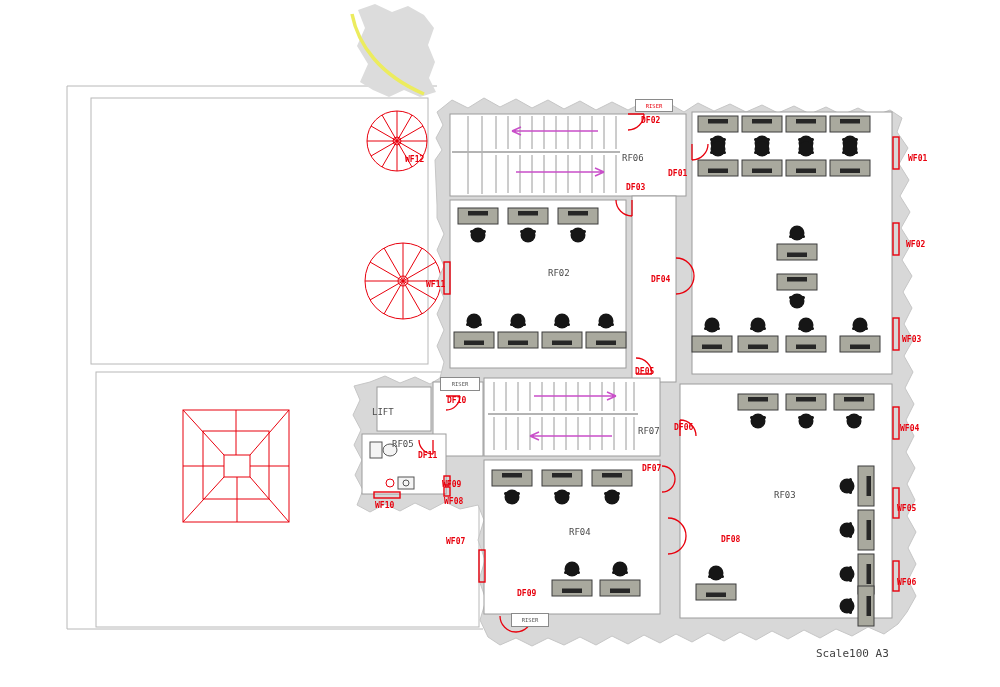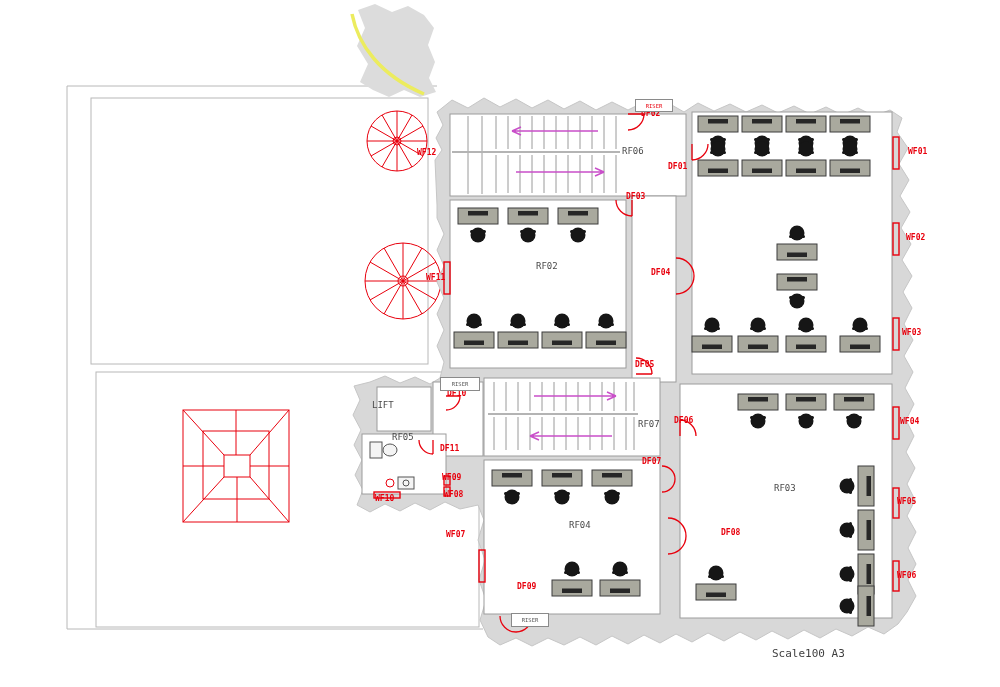--- a/index.html
+++ b/index.html
@@ -1,19 +1,19 @@
 <!DOCTYPE html>
 <html><head>
 <meta charset="utf-8">
 <style>
   html,body{margin:0;padding:0;background:#fff;}
   body{font-family:"Liberation Sans",sans-serif;}
   .plan-wrap{position:relative;width:1000px;height:687px;background:#fff;overflow:hidden;}
   .plan-wrap svg{position:absolute;left:0;top:0;}
-  .lbl{position:absolute;font:bold 8px "DejaVu Sans Mono",monospace;color:#e8000d;white-space:nowrap;z-index:5;}
+  .lbl{position:absolute;font:bold 8px "DejaVu Sans Mono",monospace;color:#e8000d;white-space:nowrap;z-index:5;margin-top:7px;}
   .room{font:9px "DejaVu Sans Mono",monospace;font-weight:normal;color:#4a4a4a;}
   .riser-box{position:absolute;border:1px solid #8a8a8a;background:#fff;z-index:5;
              display:flex;align-items:center;justify-content:center;
              font:5.5px "DejaVu Sans Mono",monospace;color:#555;}
   .riser-box.red{color:#e8000d;}
   .scale-note{position:absolute;font:11px "DejaVu Sans Mono",monospace;color:#3f3f3f;z-index:5;}
 </style>
 </head>
 <body>
 
@@ -185,40 +185,40 @@
   <div class="lbl" style="left:906px;top:233px">WF02</div>
   <div class="lbl" style="left:902px;top:328px">WF03</div>
   <div class="lbl" style="left:900px;top:417px">WF04</div>
   <div class="lbl" style="left:897px;top:497px">WF05</div>
   <div class="lbl" style="left:897px;top:571px">WF06</div>
   <div class="lbl" style="left:446px;top:530px">WF07</div>
   <div class="lbl" style="left:444px;top:490px">WF08</div>
   <div class="lbl" style="left:442px;top:473px">WF09</div>
   <div class="lbl" style="left:375px;top:494px">WF10</div>
   <div class="lbl" style="left:426px;top:273px">WF11</div>
-  <div class="lbl" style="left:417px;top:148px">WF12</div>
+  <div class="lbl" style="left:405px;top:148px">WF12</div>
 
   <div class="lbl" style="left:668px;top:162px">DF01</div>
   <div class="lbl" style="left:641px;top:109px">DF02</div>
-  <div class="lbl" style="left:626px;top:192px">DF03</div>
+  <div class="lbl" style="left:626px;top:176px">DF03</div>
   <div class="lbl" style="left:651px;top:268px">DF04</div>
   <div class="lbl" style="left:635px;top:360px">DF05</div>
   <div class="lbl" style="left:674px;top:416px">DF06</div>
   <div class="lbl" style="left:642px;top:457px">DF07</div>
   <div class="lbl" style="left:721px;top:528px">DF08</div>
   <div class="lbl" style="left:517px;top:582px">DF09</div>
   <div class="lbl" style="left:447px;top:389px">DF10</div>
-  <div class="lbl" style="left:440px;top:444px">DF11</div>
+  <div class="lbl" style="left:418px;top:444px">DF11</div>
 
   <div class="lbl room" style="left:622px;top:146px">RF06</div>
-  <div class="lbl room" style="left:536px;top:261px">RF02</div>
+  <div class="lbl room" style="left:548px;top:261px">RF02</div>
   <div class="lbl room" style="left:638px;top:419px">RF07</div>
   <div class="lbl room" style="left:774px;top:483px">RF03</div>
   <div class="lbl room" style="left:569px;top:520px">RF04</div>
   <div class="lbl room" style="left:392px;top:432px">RF05</div>
   <div class="lbl room" style="left:372px;top:400px">LIFT</div>
 
   <div class="riser-box red" style="left:635px;top:99px;width:36px;height:11px">RISER</div>
   <div class="riser-box" style="left:440px;top:377px;width:38px;height:12px">RISER</div>
   <div class="riser-box" style="left:511px;top:613px;width:36px;height:12px">RISER</div>
 
-  <div class="scale-note" style="left:772px;top:647px">Scale100 A3</div>
+  <div class="scale-note" style="left:816px;top:647px">Scale100 A3</div>
 </div>
 
 </body></html>

